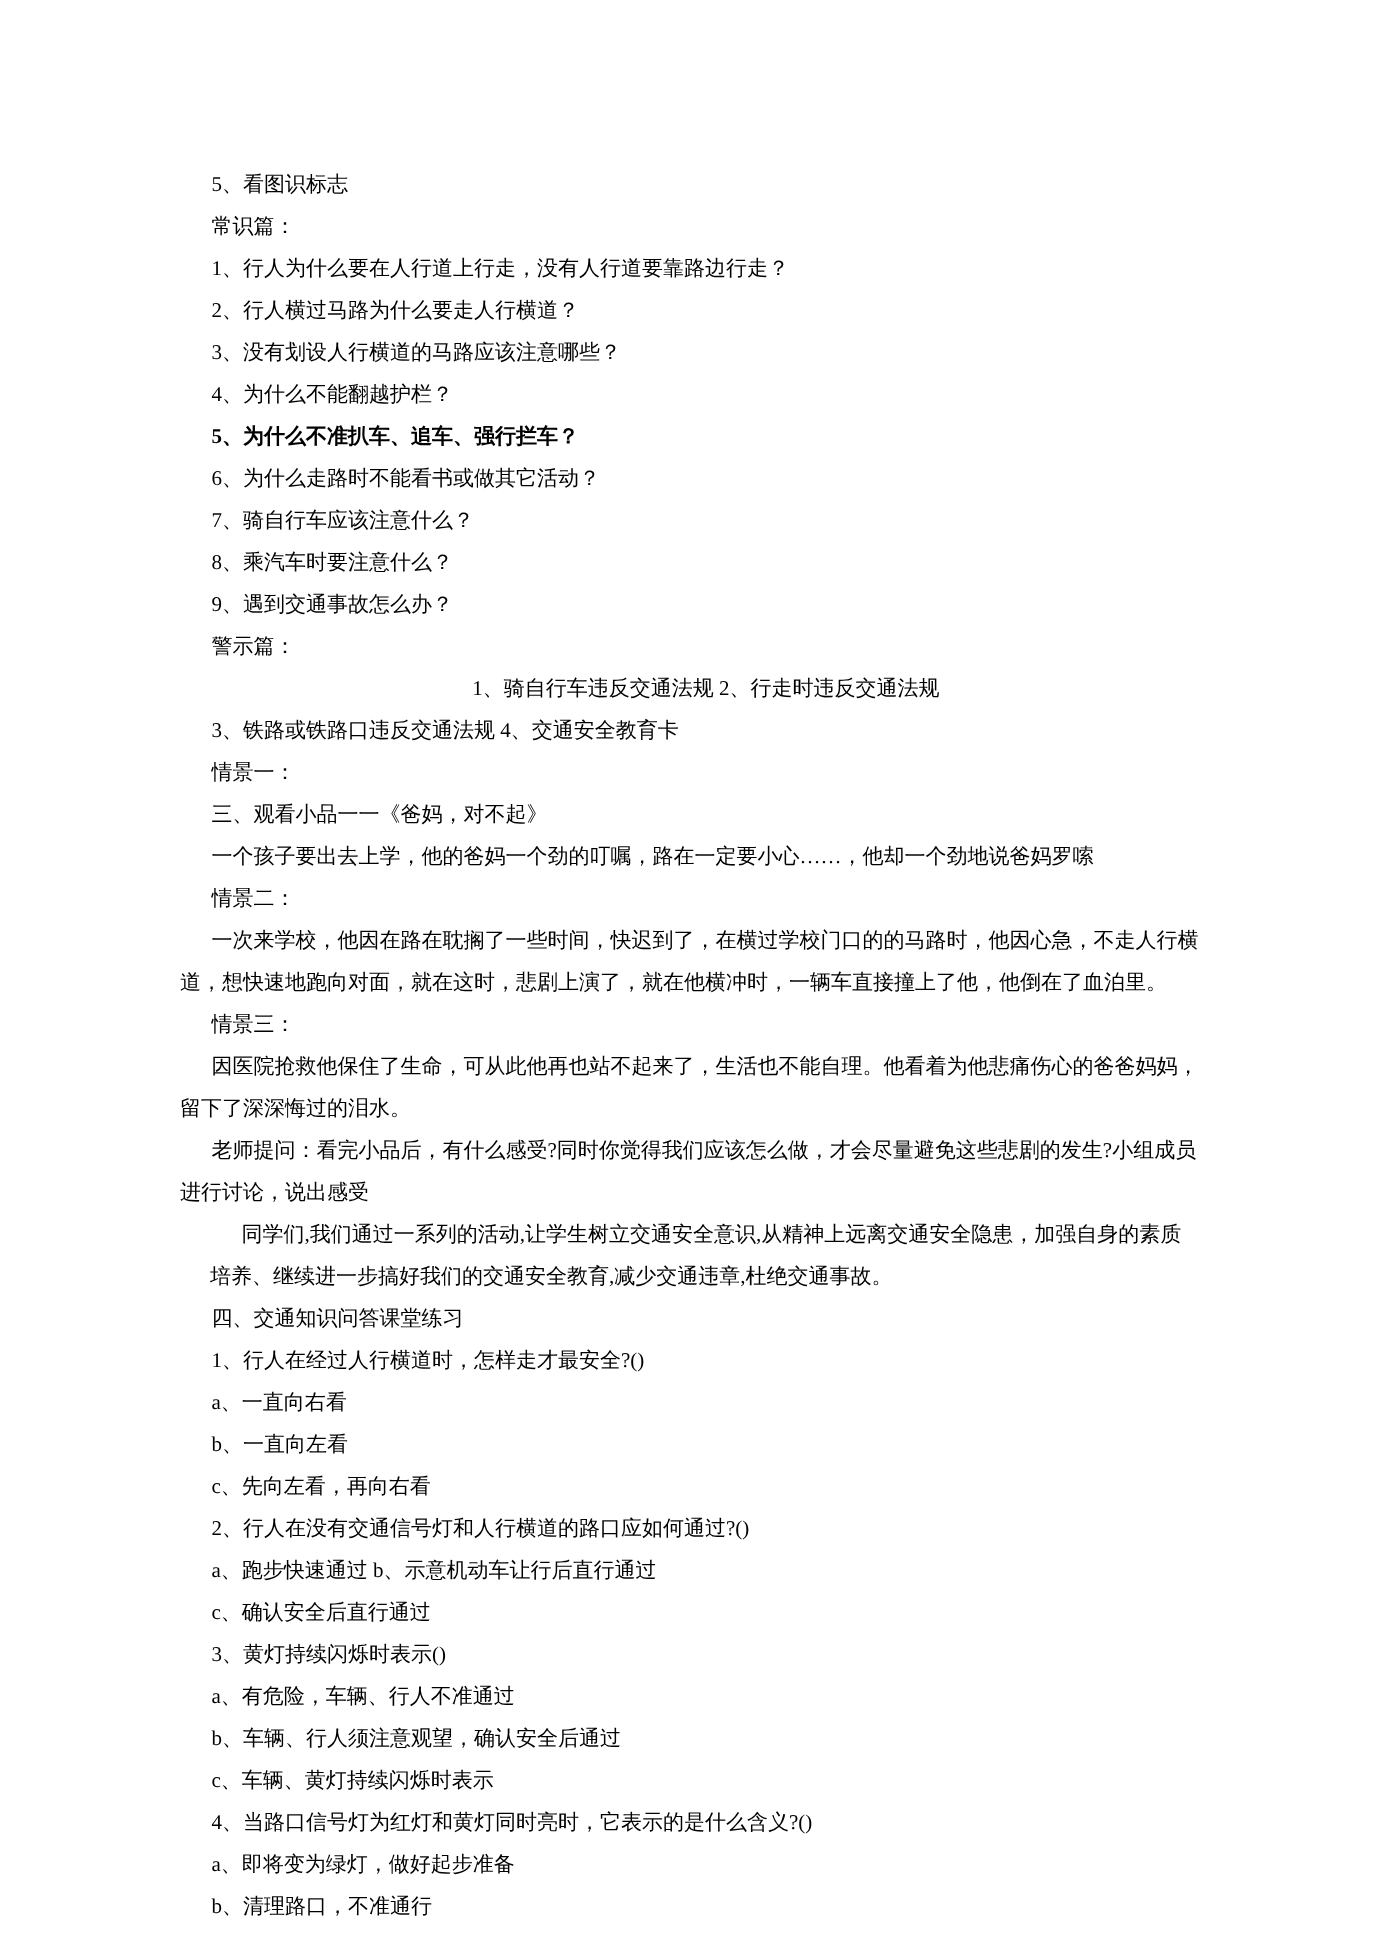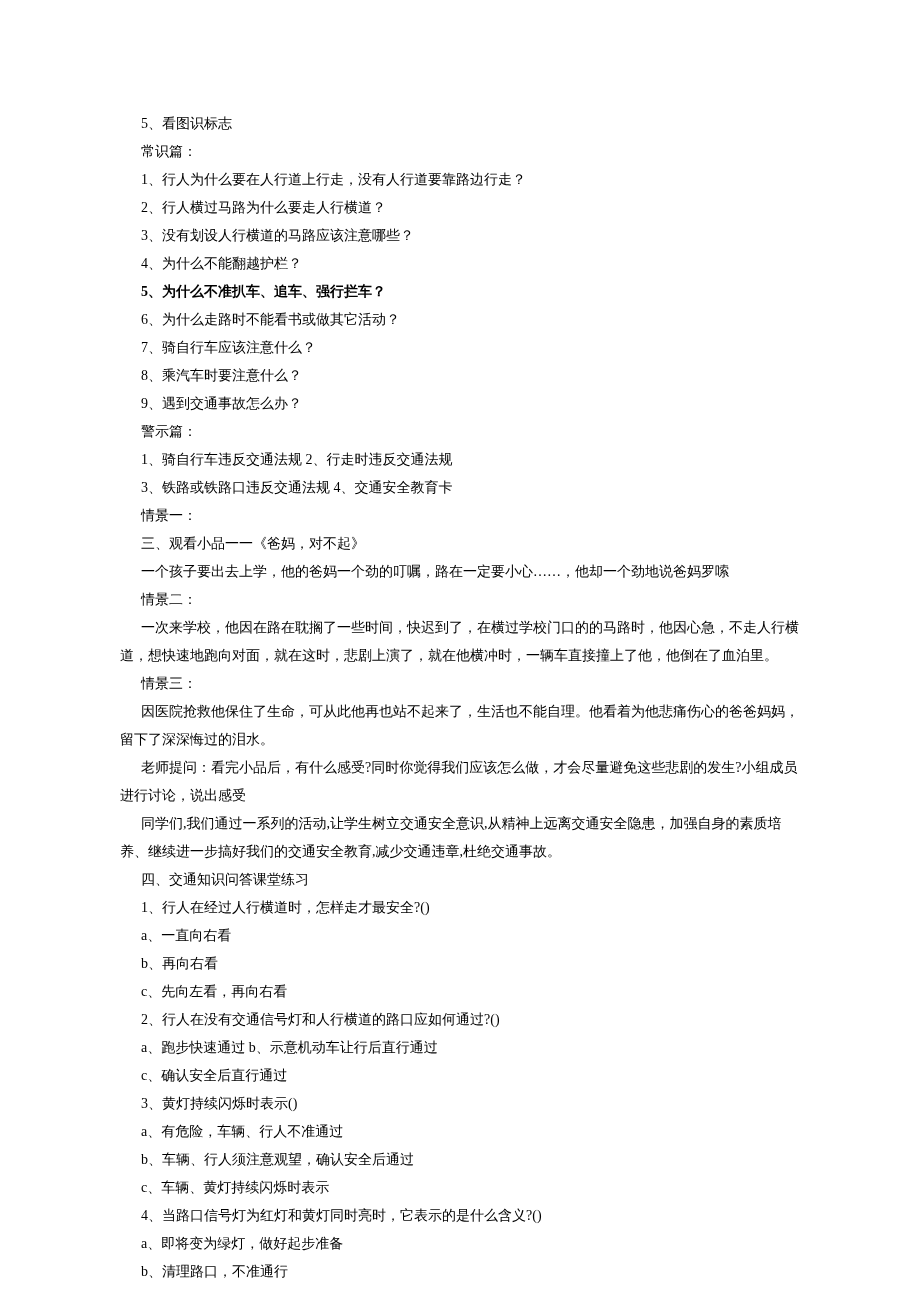--- a/index.html
+++ b/index.html
@@ -29,35 +29,35 @@
     <p style="text-indent: 1.5em;">1、行人为什么要在人行道上行走，没有人行道要靠路边行走？</p>
     <p style="text-indent: 1.5em;">2、行人横过马路为什么要走人行横道？</p>
     <p style="text-indent: 1.5em;">3、没有划设人行横道的马路应该注意哪些？</p>
     <p style="text-indent: 1.5em;">4、为什么不能翻越护栏？</p>
     <p style="text-indent: 1.5em; font-weight: bold;">5、为什么不准扒车、追车、强行拦车？</p>
     <p style="text-indent: 1.5em;">6、为什么走路时不能看书或做其它活动？</p>
     <p style="text-indent: 1.5em; font-family: Liberation Serif, serif;">7、骑自行车应该注意什么？</p>
     <p style="text-indent: 1.5em;">8、乘汽车时要注意什么？</p>
     <p style="text-indent: 1.5em;">9、遇到交通事故怎么办？</p>
     <p style="text-indent: 1.5em;">警示篇：</p>
-    <p style="text-indent: 1.5em;">1、骑自行车违反交通法规 2、行走时违反交通法规</p>
+    <p style="text-indent: 1.5em; text-align: center;">1、骑自行车违反交通法规 2、行走时违反交通法规</p>
     <p style="text-indent: 1.5em;">3、铁路或铁路口违反交通法规 4、交通安全教育卡</p>
     <p style="text-indent: 1.5em;">情景一：</p>
     <p style="text-indent: 1.5em;">三、观看小品一一《爸妈，对不起》</p>
     <p style="text-indent: 1.5em;">一个孩子要出去上学，他的爸妈一个劲的叮嘱，路在一定要小心……，他却一个劲地说爸妈罗嗦</p>
     <p style="text-indent: 1.5em;">情景二：</p>
     <p style="text-indent: 1.5em;">一次来学校，他因在路在耽搁了一些时间，快迟到了，在横过学校门口的的马路时，他因心急，不走人行横道，想快速地跑向对面，就在这时，悲剧上演了，就在他横冲时，一辆车直接撞上了他，他倒在了血泊里。</p>
     <p style="text-indent: 1.5em;">情景三：</p>
     <p style="text-indent: 1.5em;">因医院抢救他保住了生命，可从此他再也站不起来了，生活也不能自理。他看着为他悲痛伤心的爸爸妈妈，留下了深深悔过的泪水。</p>
     <p style="text-indent: 1.5em;">老师提问：看完小品后，有什么感受?同时你觉得我们应该怎么做，才会尽量避免这些悲剧的发生?小组成员进行讨论，说出感受</p>
-    <p style="text-indent: 1.5em;">同学们,我们通过一系列的活动,让学生树立交通安全意识,从精神上远离交通安全隐患，加强自身的素质培养、继续进一步搞好我们的交通安全教育,减少交通违章,杜绝交通事故。</p>
+    <p style="text-indent: 1.5em; margin-left: 20px;">同学们,我们通过一系列的活动,让学生树立交通安全意识,从精神上远离交通安全隐患，加强自身的素质培养、继续进一步搞好我们的交通安全教育,减少交通违章,杜绝交通事故。</p>
     <p style="text-indent: 1.5em;">四、交通知识问答课堂练习</p>
     <p style="text-indent: 1.5em;">1、行人在经过人行横道时，怎样走才最安全?()</p>
     <p style="text-indent: 1.5em;">a、一直向右看</p>
-    <p style="text-indent: 1.5em;">b、再向右看</p>
+    <p style="text-indent: 1.5em;">b、一直向左看</p>
     <p style="text-indent: 1.5em;">c、先向左看，再向右看</p>
     <p style="text-indent: 1.5em;">2、行人在没有交通信号灯和人行横道的路口应如何通过?()</p>
     <p style="text-indent: 1.5em;">a、跑步快速通过 b、示意机动车让行后直行通过</p>
     <p style="text-indent: 1.5em;">c、确认安全后直行通过</p>
     <p style="text-indent: 1.5em;">3、黄灯持续闪烁时表示()</p>
     <p style="text-indent: 1.5em;">a、有危险，车辆、行人不准通过</p>
     <p style="text-indent: 1.5em;">b、车辆、行人须注意观望，确认安全后通过</p>
     <p style="text-indent: 1.5em;">c、车辆、黄灯持续闪烁时表示</p>
     <p style="text-indent: 1.5em;">4、当路口信号灯为红灯和黄灯同时亮时，它表示的是什么含义?()</p>
     <p style="text-indent: 1.5em;">a、即将变为绿灯，做好起步准备</p>

